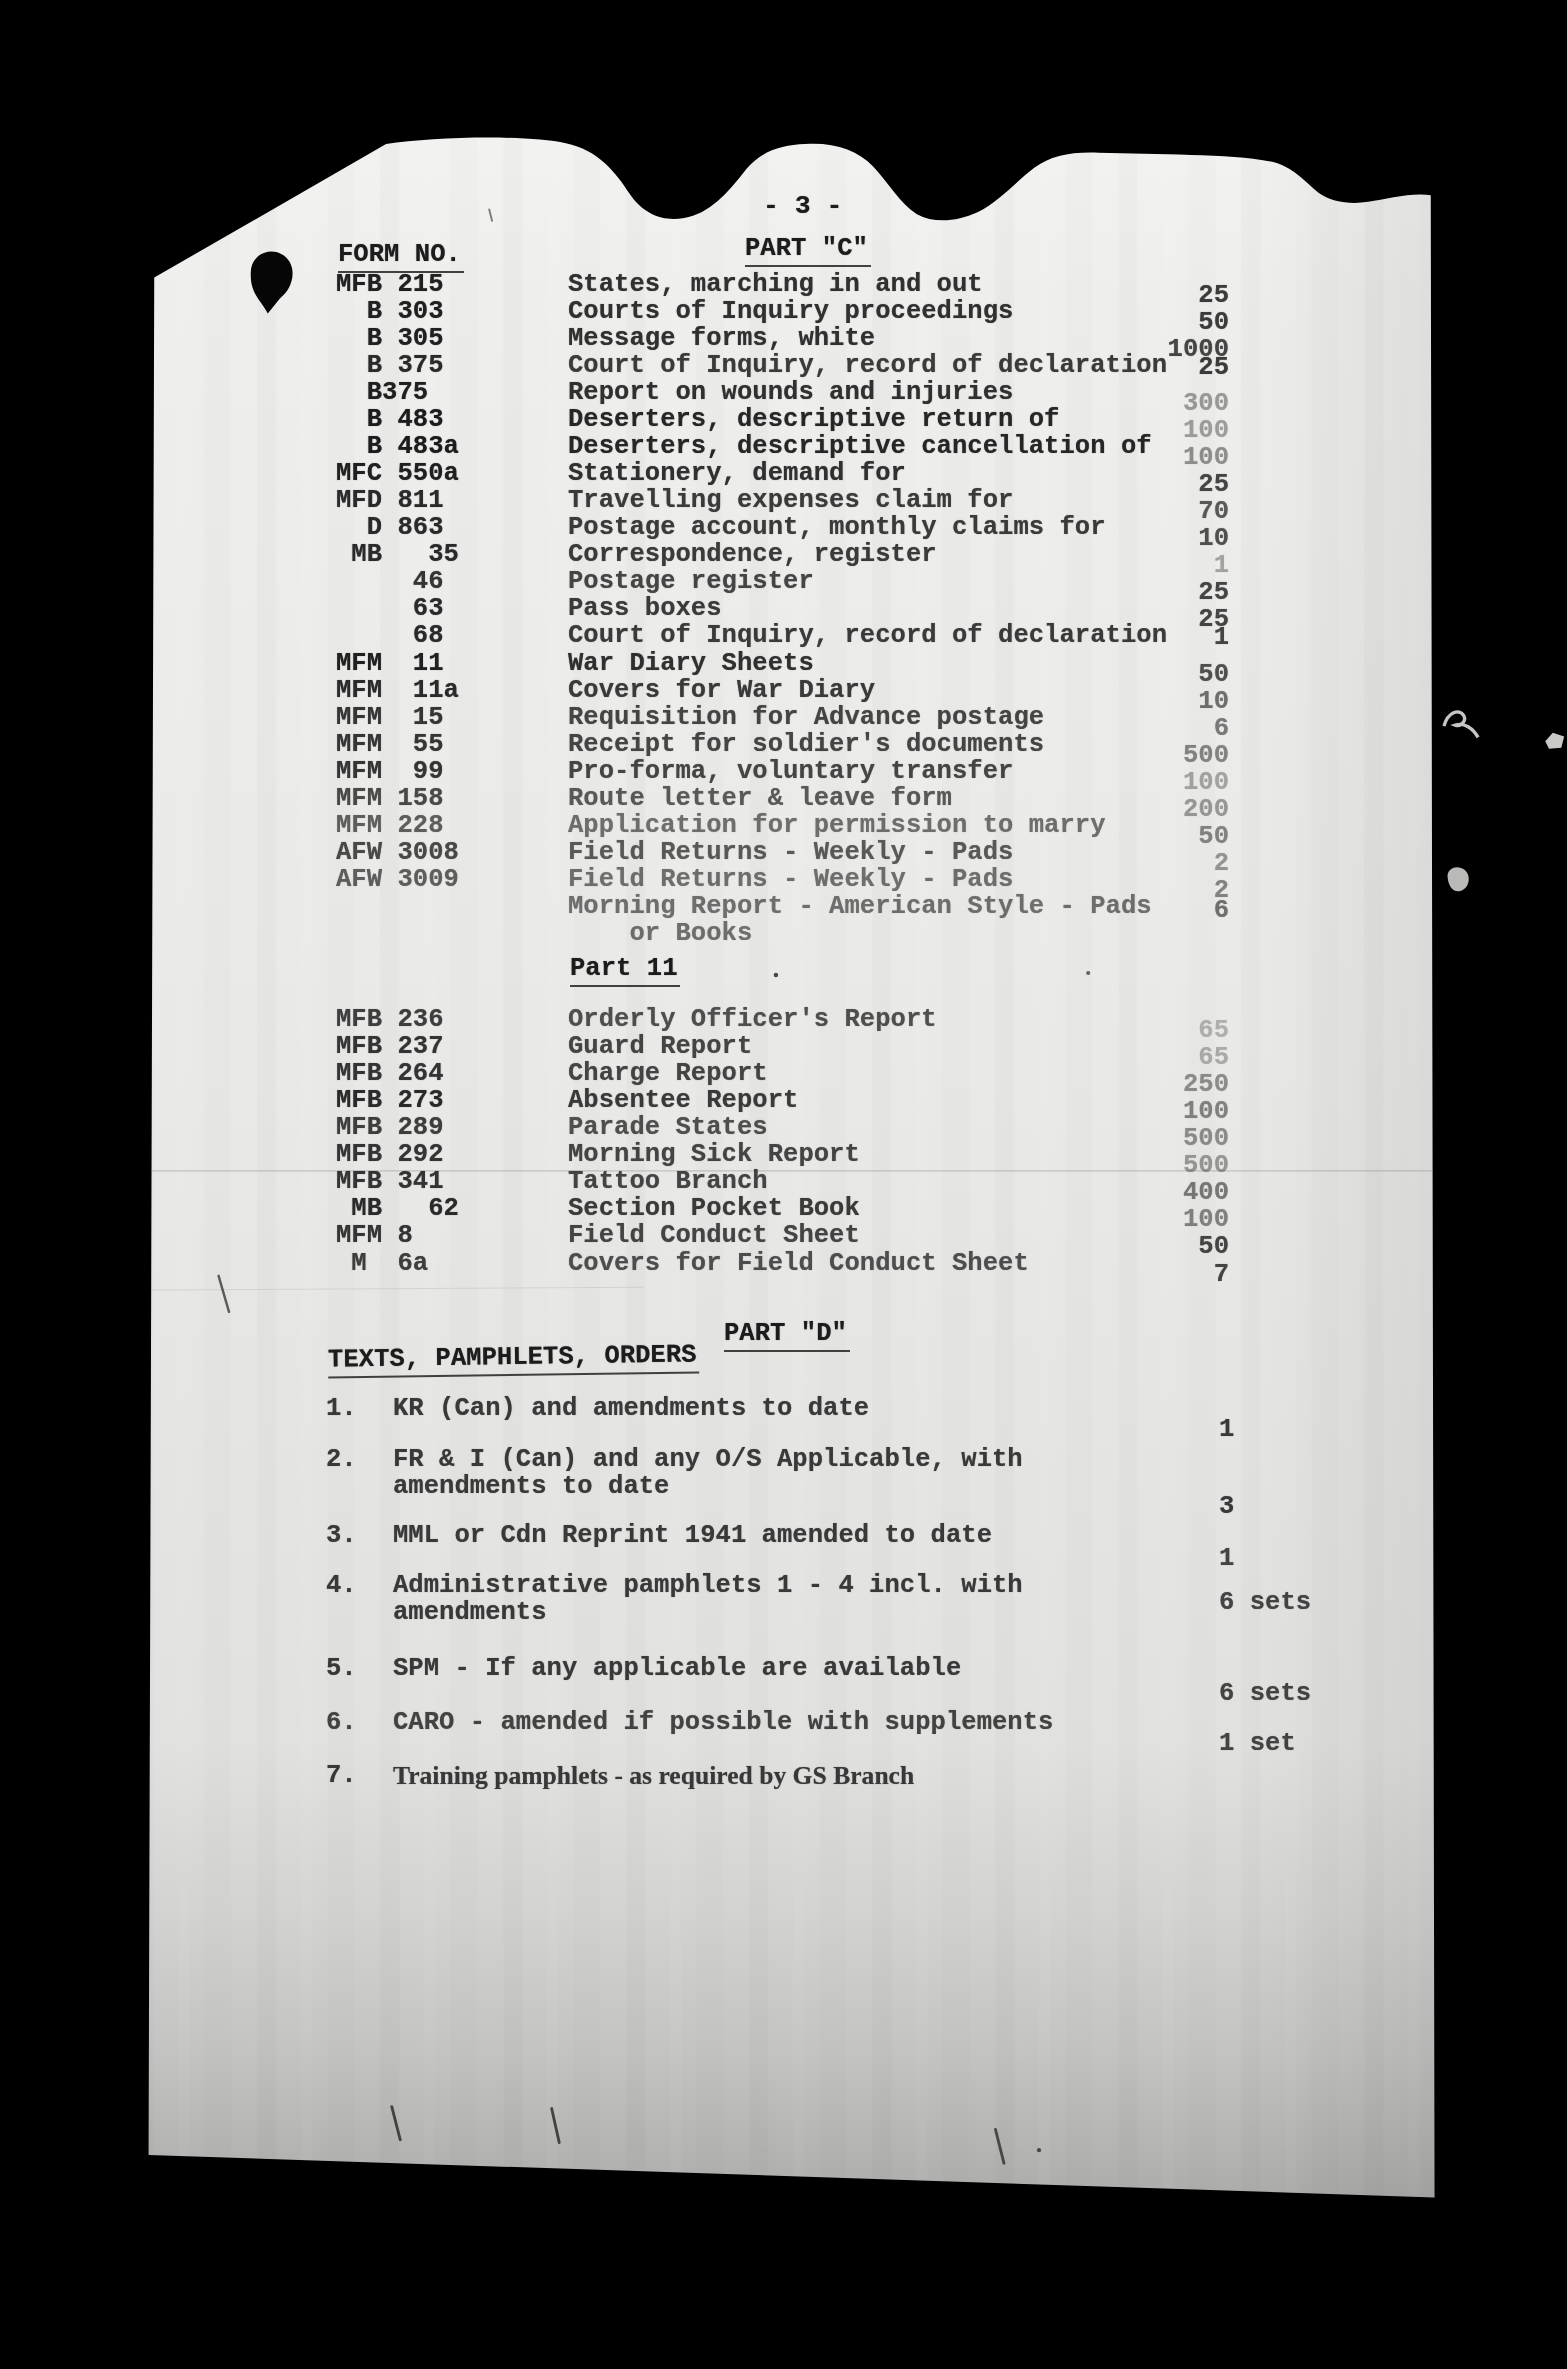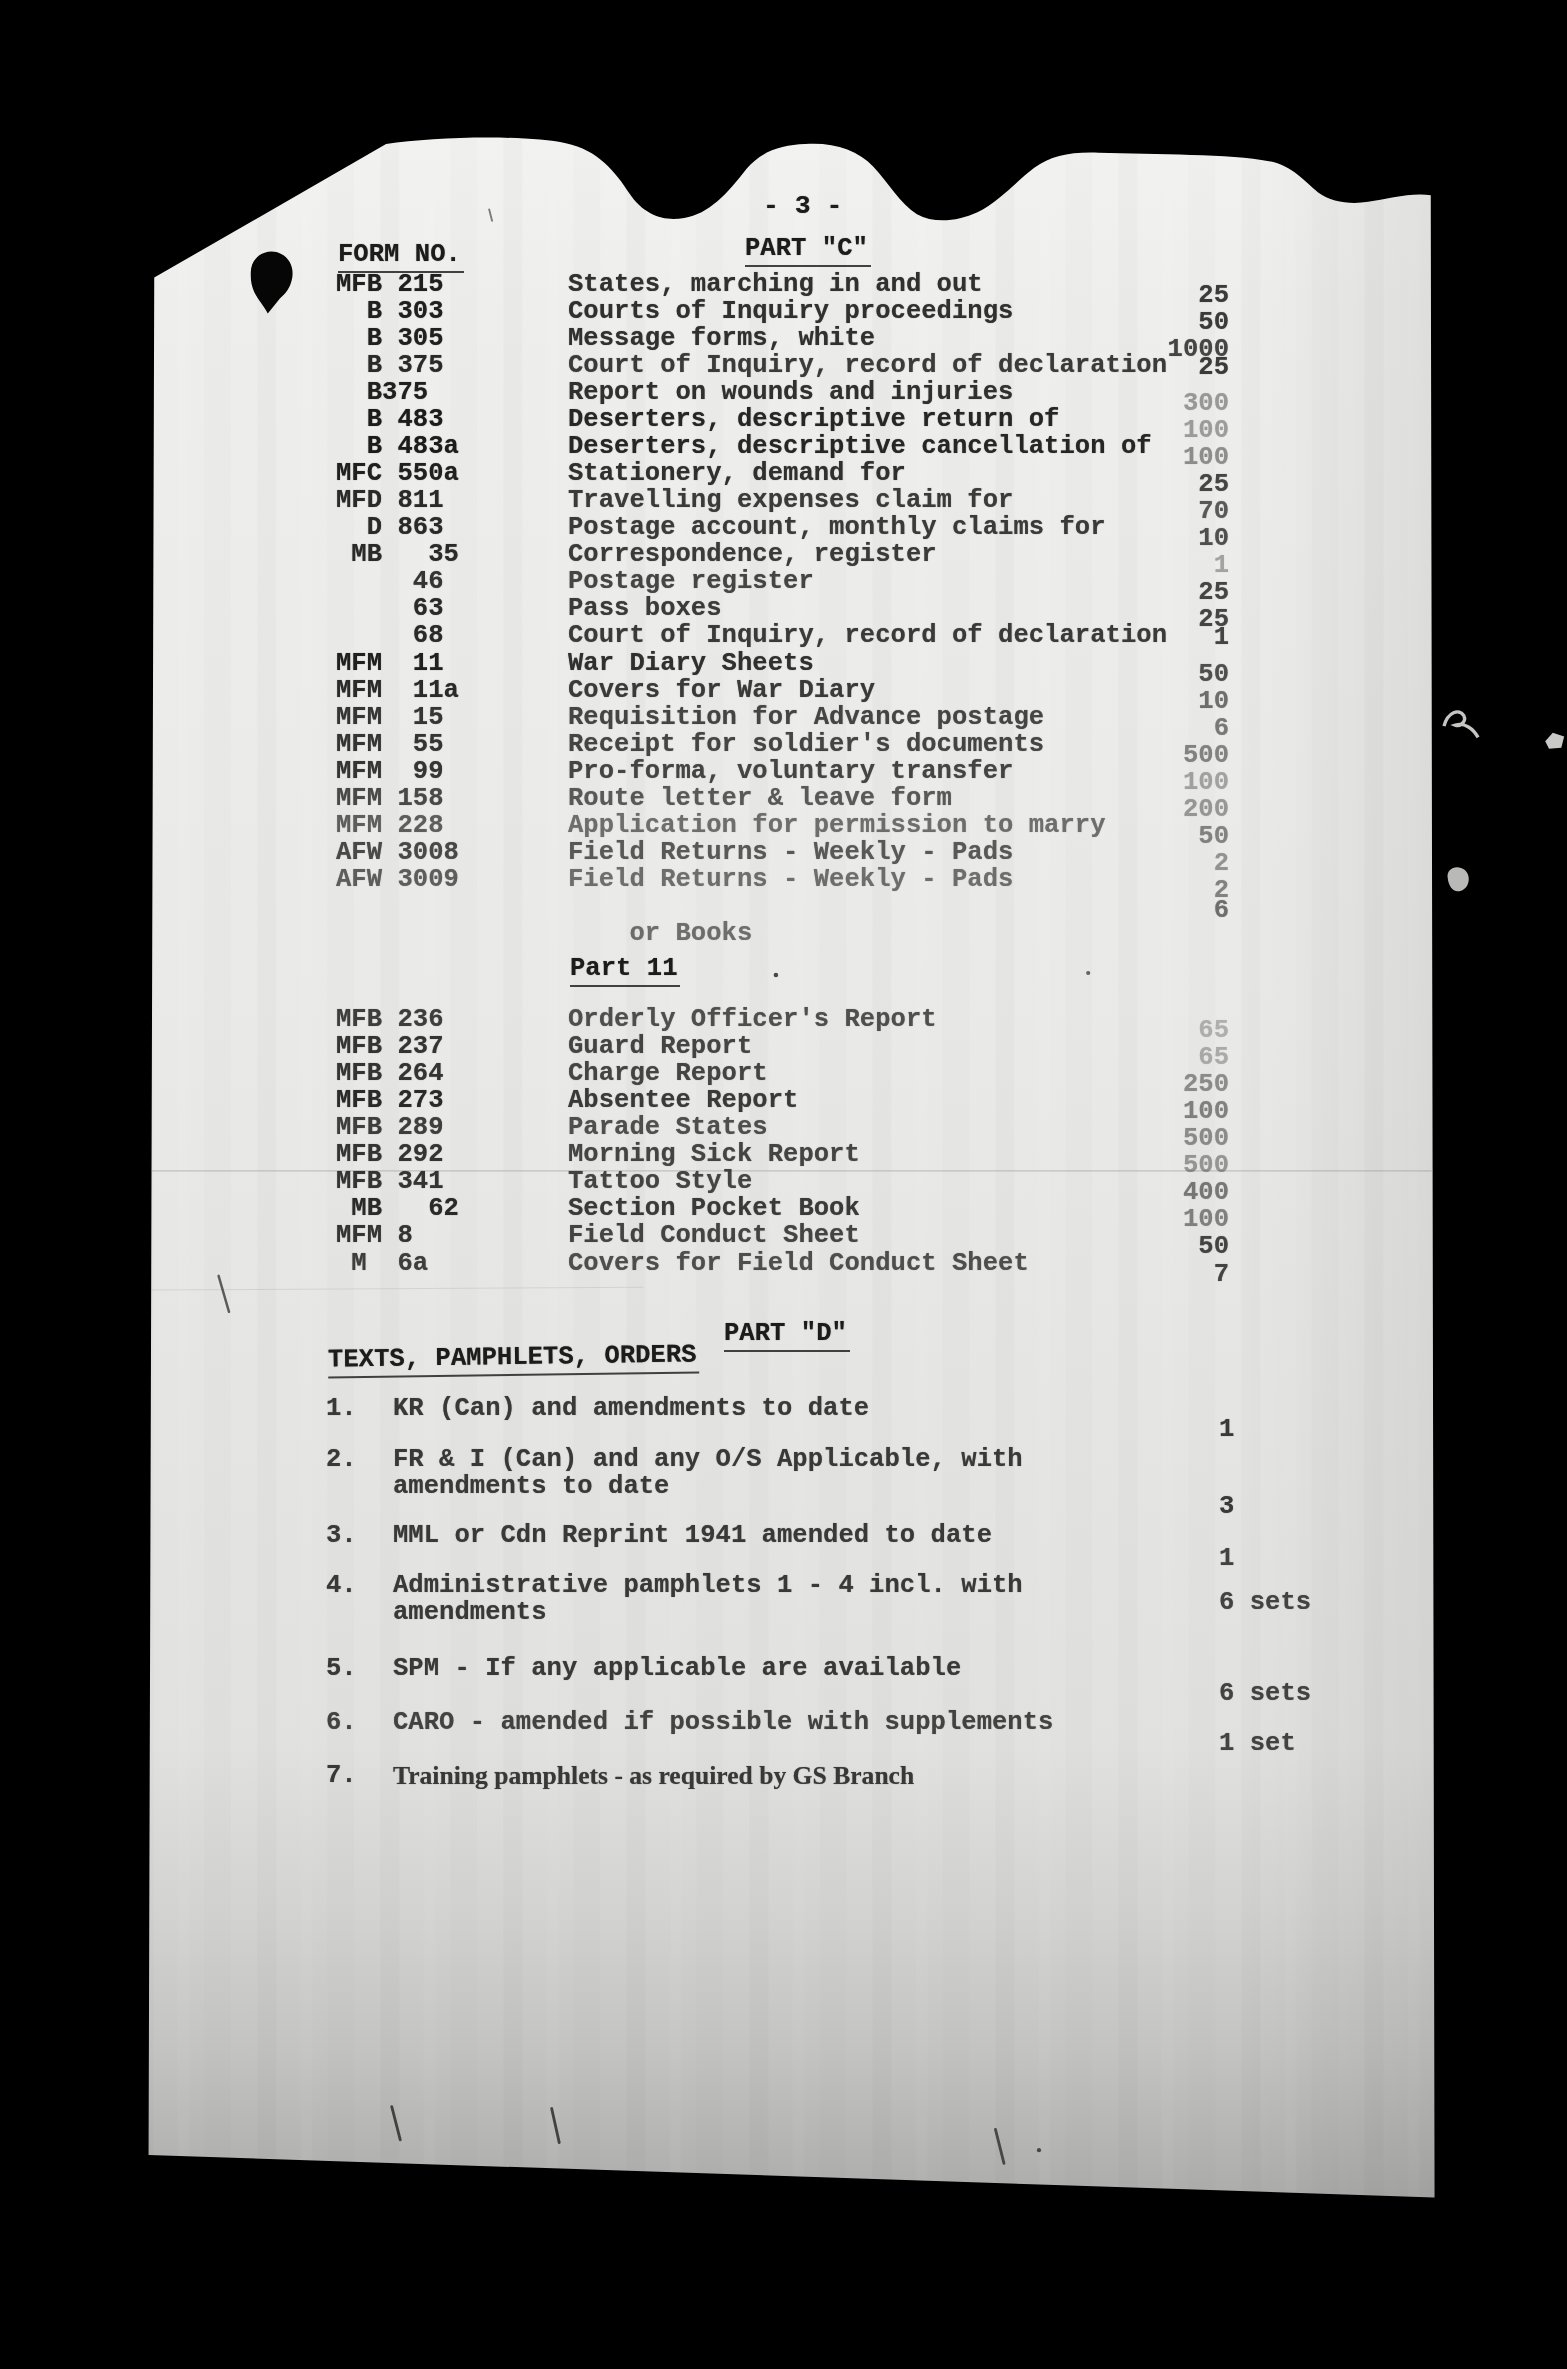--- a/index.html
+++ b/index.html
@@ -231,20 +231,21 @@
           <span class="form" style="opacity: 0.78;">AFW 3008</span>
           <span class="desc" style="opacity: 0.7;">Field Returns - Weekly - Pads</span>
           <span class="qty" style="opacity: 0.42; top: 11.4px;">2</span>
         </div>
         <div class="row" style="top: 867px;">
           <span class="form" style="opacity: 0.68;">AFW 3009</span>
           <span class="desc" style="opacity: 0.6;">Field Returns - Weekly - Pads</span>
           <span class="qty" style="opacity: 0.5; top: 11.4px;">2</span>
         </div>
         <div class="row" style="top: 894px;">
+          <span class="desc" style="opacity: 0.6;">Morning Report - American Style - Pads</span>
           <span class="qty" style="opacity: 0.6; top: 3.8px;">6</span>
         </div>
         <div class="row" style="top: 921px;">
           <span class="desc" style="opacity: 0.6;">    or Books</span>
         </div>
       </div>
 
     <div class="h" style="left:570px;top:956px;"><span class="ul">Part 11</span></div>
 
     <div id="part11-rows">
@@ -273,21 +274,21 @@
           <span class="desc" style="opacity: 0.75;">Parade States</span>
           <span class="qty" style="opacity: 0.45; top: 11.4px;">500</span>
         </div>
         <div class="row" style="top: 1142px;">
           <span class="form" style="opacity: 0.88;">MFB 292</span>
           <span class="desc" style="opacity: 0.8;">Morning Sick Report</span>
           <span class="qty" style="opacity: 0.4; top: 11.4px;">500</span>
         </div>
         <div class="row" style="top: 1169px;">
           <span class="form" style="opacity: 0.88;">MFB 341</span>
-          <span class="desc" style="opacity: 0.8;">Tattoo Style</span>
+          <span class="desc" style="opacity: 0.8;">Tattoo Branch</span>
           <span class="qty" style="opacity: 0.55; top: 11.4px;">400</span>
         </div>
         <div class="row" style="top: 1196px;">
           <span class="form" style="opacity: 0.93;"> MB   62</span>
           <span class="desc" style="opacity: 0.85;">Section Pocket Book</span>
           <span class="qty" style="opacity: 0.5; top: 11.4px;">100</span>
         </div>
         <div class="row" style="top: 1223px;">
           <span class="form" style="opacity: 0.88;">MFM 8</span>
           <span class="desc" style="opacity: 0.8;">Field Conduct Sheet</span>

